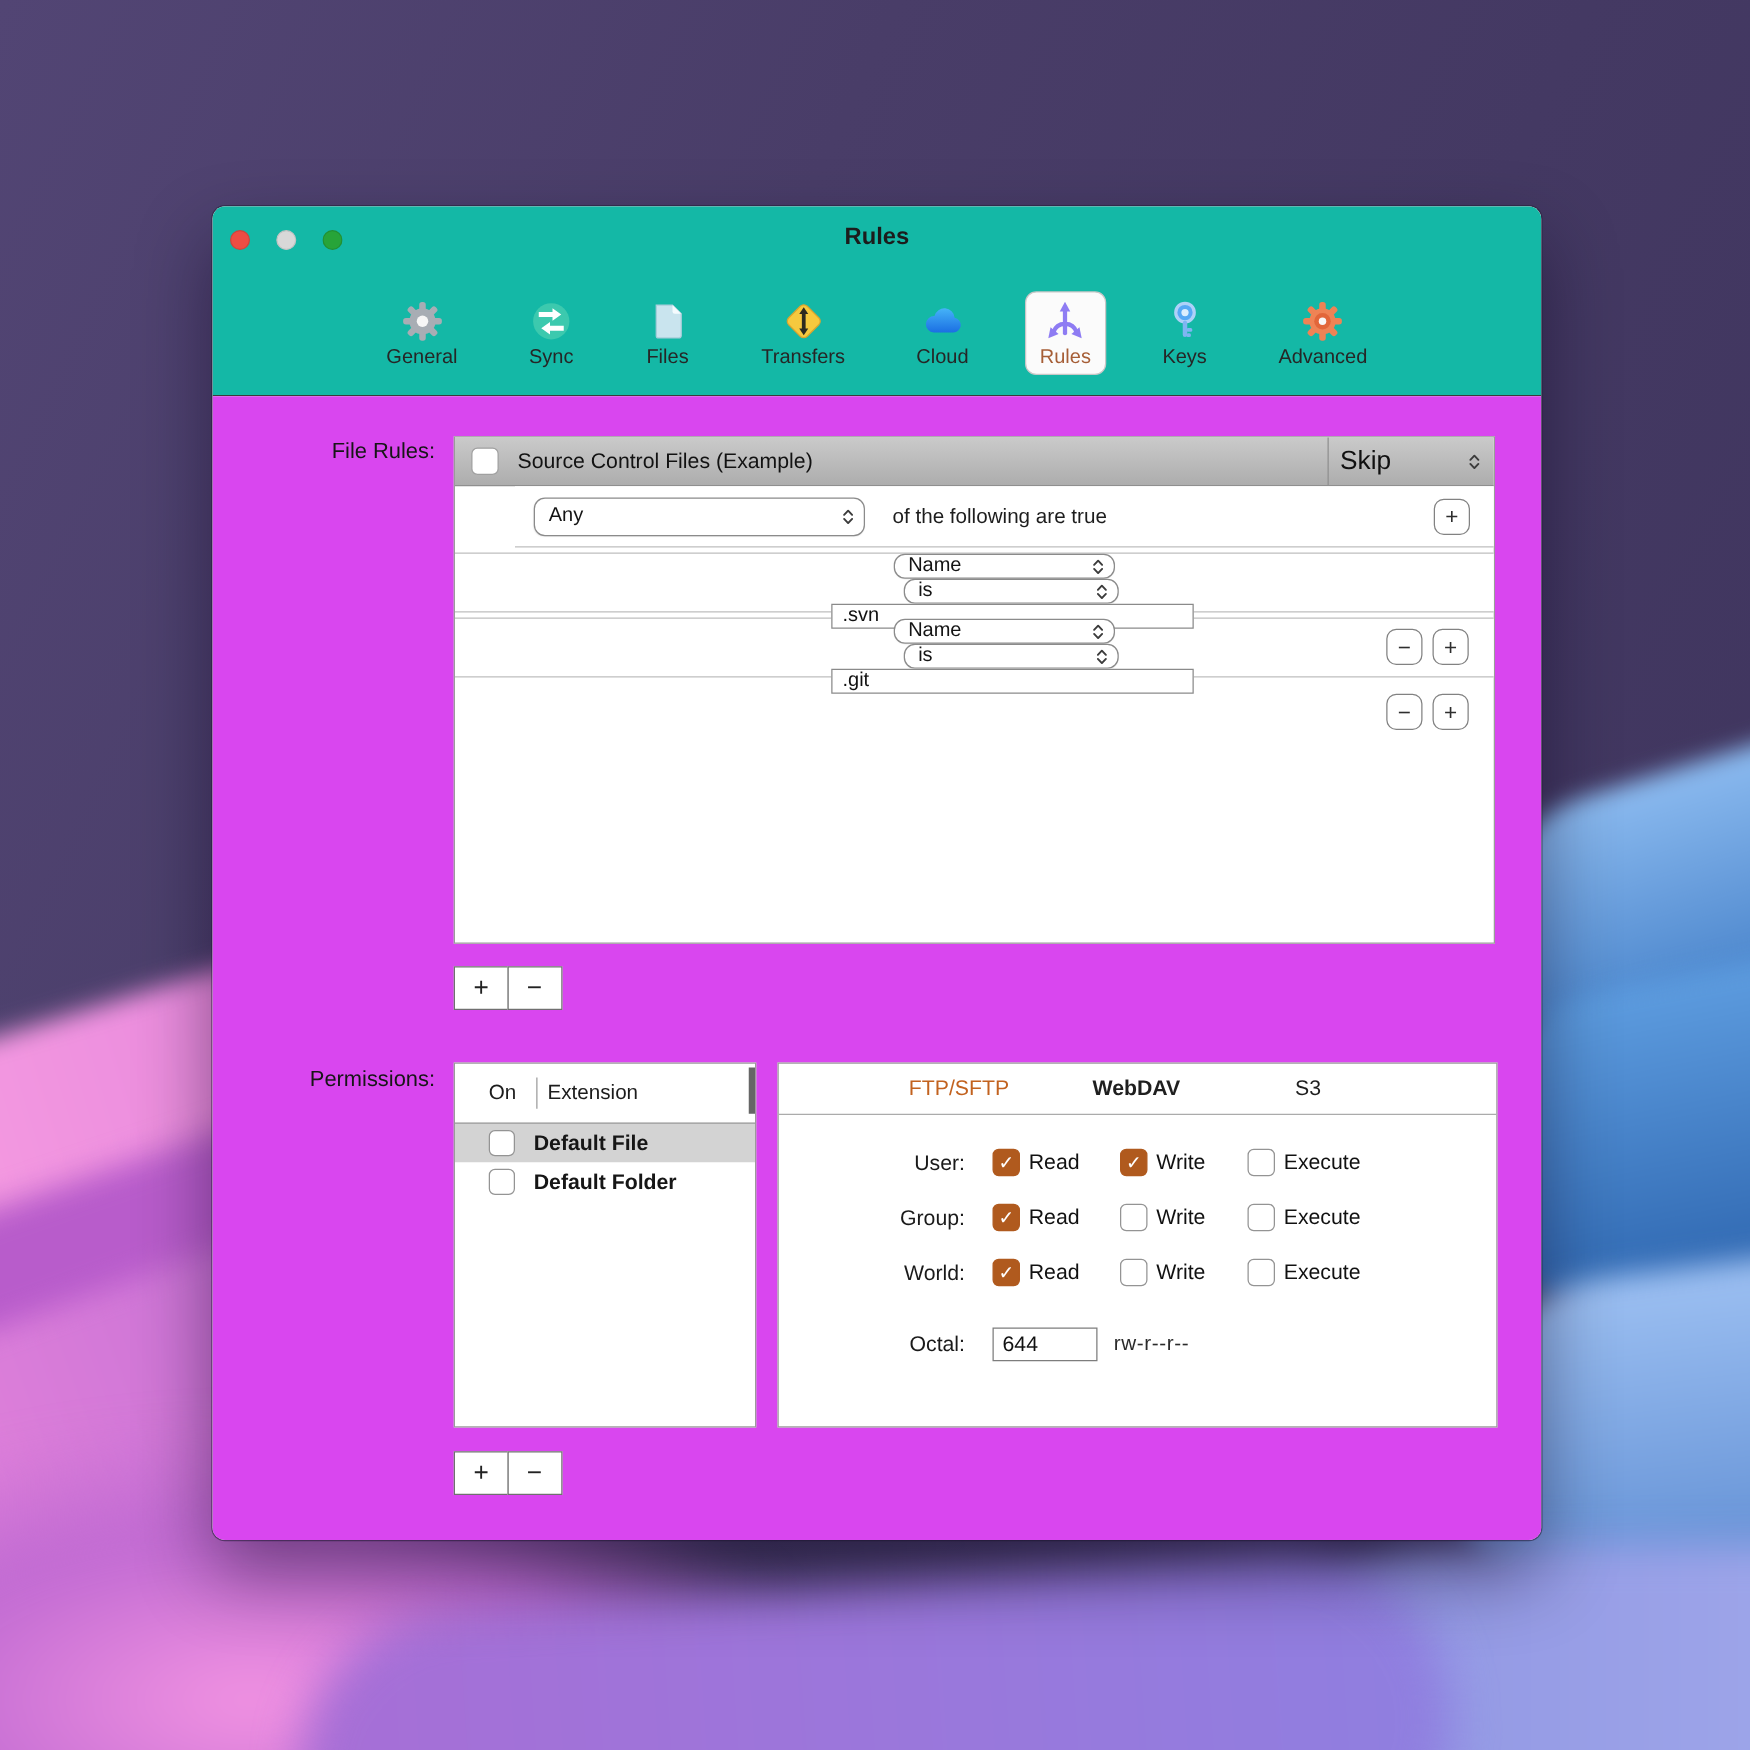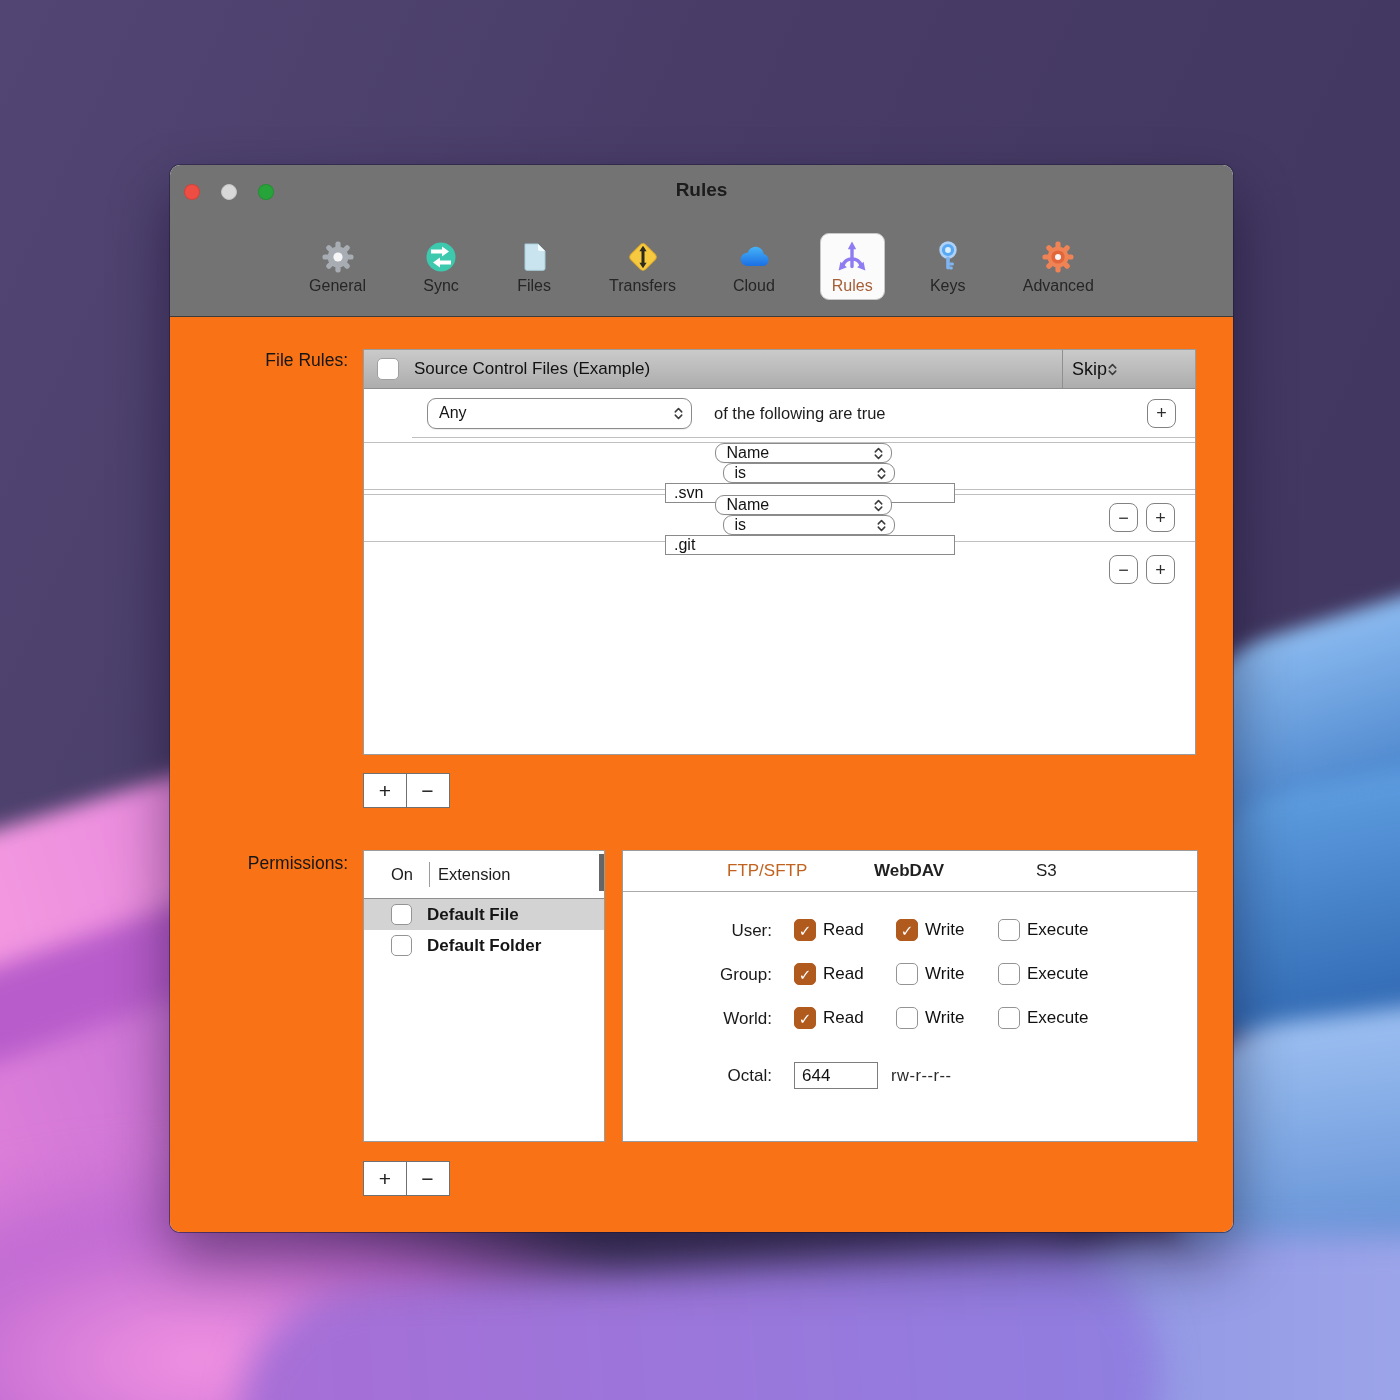--- a/index.html
+++ b/index.html
@@ -28,50 +28,50 @@
       background:linear-gradient(90deg,#ee8ade,#b162cf);filter:blur(12px);}
   .p4{left:-260px;top:1140px;width:920px;height:440px;border-radius:220px;
       background:radial-gradient(closest-side,#f293e2,#c06ad2 60%,rgba(160,80,190,0));filter:blur(18px);}
   .p5{left:240px;top:1265px;width:920px;height:270px;border-radius:130px;transform:rotate(-4deg);
       background:linear-gradient(90deg,#a76ed6,#8f7fe0);filter:blur(18px);}
 
   
   .window{position:absolute;left:170px;top:165px;width:1063px;height:1067px;border-radius:10px;
     background:#ececec;box-shadow:0 28px 60px rgba(10,5,30,.45),0 0 0 1px rgba(40,35,60,.55);
     display:flex;flex-direction:column;overflow:hidden;}
-  .chrome{background:#737373;border-bottom:1px solid #3c3c3c;border-radius:10px 10px 0 0;flex:0 0 149px;position:relative;}
+  .chrome{background:#14b8a6;border-bottom:1px solid #3c3c3c;border-radius:10px 10px 0 0;flex:0 0 149px;position:relative;}
   .titlebar{height:50px;position:relative;}
   .lights{position:absolute;left:14px;top:19px;display:flex;gap:21px;}
   .light{width:16px;height:16px;border-radius:50%;box-sizing:border-box;}
   .lr{background:var(--traffic-red,#ee4d43);border:1px solid rgba(0,0,0,.12);}
   .lm{background:var(--traffic-gray,#d8d8d8);border:1px solid #c3c3c3;}
   .lg{background:var(--traffic-green,#27a439);border:1px solid rgba(0,0,0,.12);}
   .wtitle{position:absolute;left:0;right:0;top:14px;text-align:center;font-size:19px;font-weight:bold;color:#1c1c1c;}
   .toolbar{height:99px;display:flex;justify-content:center;align-items:center;gap:33px;padding-top:2px;}
   .titem{display:flex;flex-direction:column;align-items:center;gap:2px;padding:5px 11px 4px;
          border:1px solid transparent;border-radius:9px;cursor:default;}
   .titem.selected{border-color:#c9c7c7;background:#fbfbfb;}
   .tlabel{font-size:16px;color:#262626;white-space:nowrap;}
   .titem.selected .tlabel{color:var(--selected-toolbar-text,#a65e36);}
   .ticon{width:36px;height:36px;display:block;}
 
   
-  .content{position:relative;flex:1;background:#f97316;}
+  .content{position:relative;flex:1;background:#d946ef;}
   .seclabel{position:absolute;left:18px;width:160px;text-align:right;font-size:17.5px;color:#161616;}
   #lbl-filerules{top:33px;}
   #lbl-permissions{top:536px;}
 
   
   .rtable{position:absolute;left:193px;top:32px;width:833px;height:406px;background:#fff;
           border:1px solid #9b9b9b;box-sizing:border-box;}
   .rhead{height:38px;background:linear-gradient(#cacaca,#adadad);border-bottom:1px solid #8f8f8f;
          display:flex;align-items:center;}
   .rhead-name{margin-left:15px;font-size:17px;color:#121212;flex:1;}
   .rhead-right{margin-left:auto;width:133px;border-left:1px solid #8f8f8f;height:100%;box-sizing:border-box;
-         display:flex;align-items:center;justify-content:flex-start;padding:0 10px 0 9px;font-size:18px;color:#111;}
+         display:flex;align-items:center;justify-content:space-between;padding:0 10px 0 9px;font-size:21px;color:#111;}
   .cb{width:22px;height:22px;border-radius:5px;border:1.5px solid #949494;background:#fff;box-sizing:border-box;
       display:inline-flex;align-items:center;justify-content:center;flex:0 0 auto;}
   .cb.small{width:21px;height:21px;}
   .cb.checked{background:var(--accent-checkbox,#b05a1e);border-color:var(--accent-checkbox,#b05a1e);}
   .cb.checked::after{content:"✓";color:#fff;font-size:15px;font-weight:bold;line-height:1;}
   .rhead .cb{margin-left:13px;border-color:#a0a0a0;}
   .rrow-any{height:48px;display:flex;align-items:center;padding:0 19px 0 15px;border-bottom:1px solid #bfbfbf;background:#fff;margin-left:48px;}
   .dd{height:31px;border:1px solid #8b8b8b;border-radius:9px;background:#fff;display:flex;align-items:center;
       justify-content:space-between;padding:0 7px 0 11px;font-size:16px;color:#141414;box-sizing:border-box;
       box-shadow:0 .5px 1px rgba(0,0,0,.07);}

